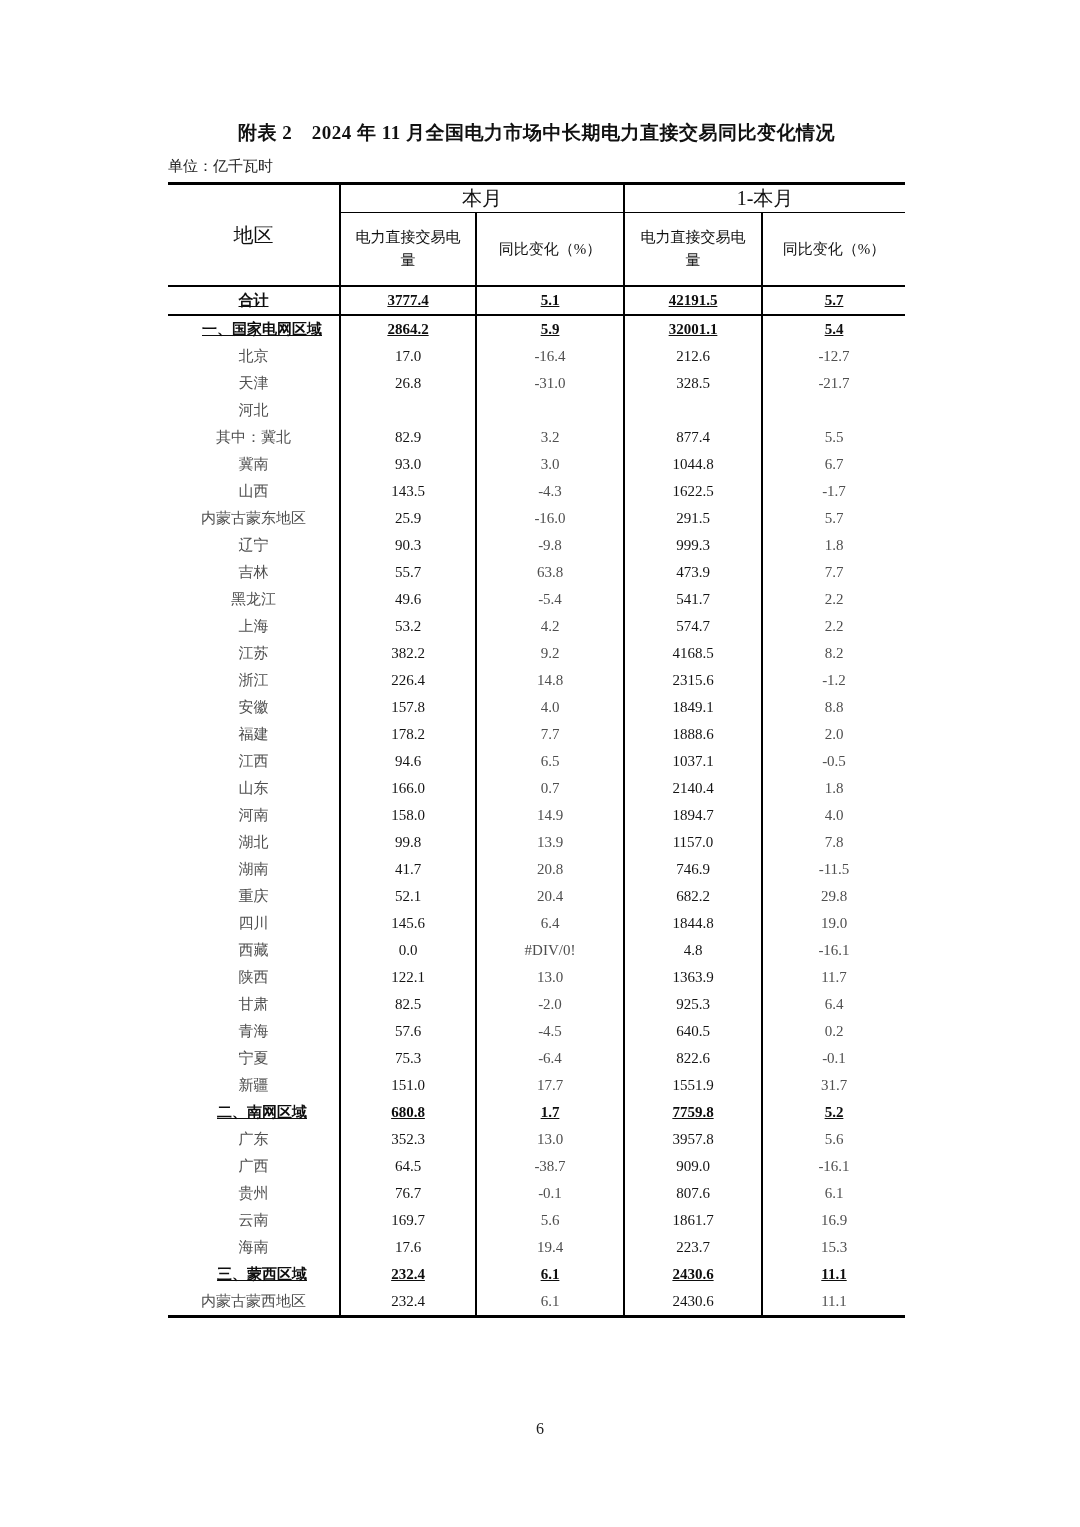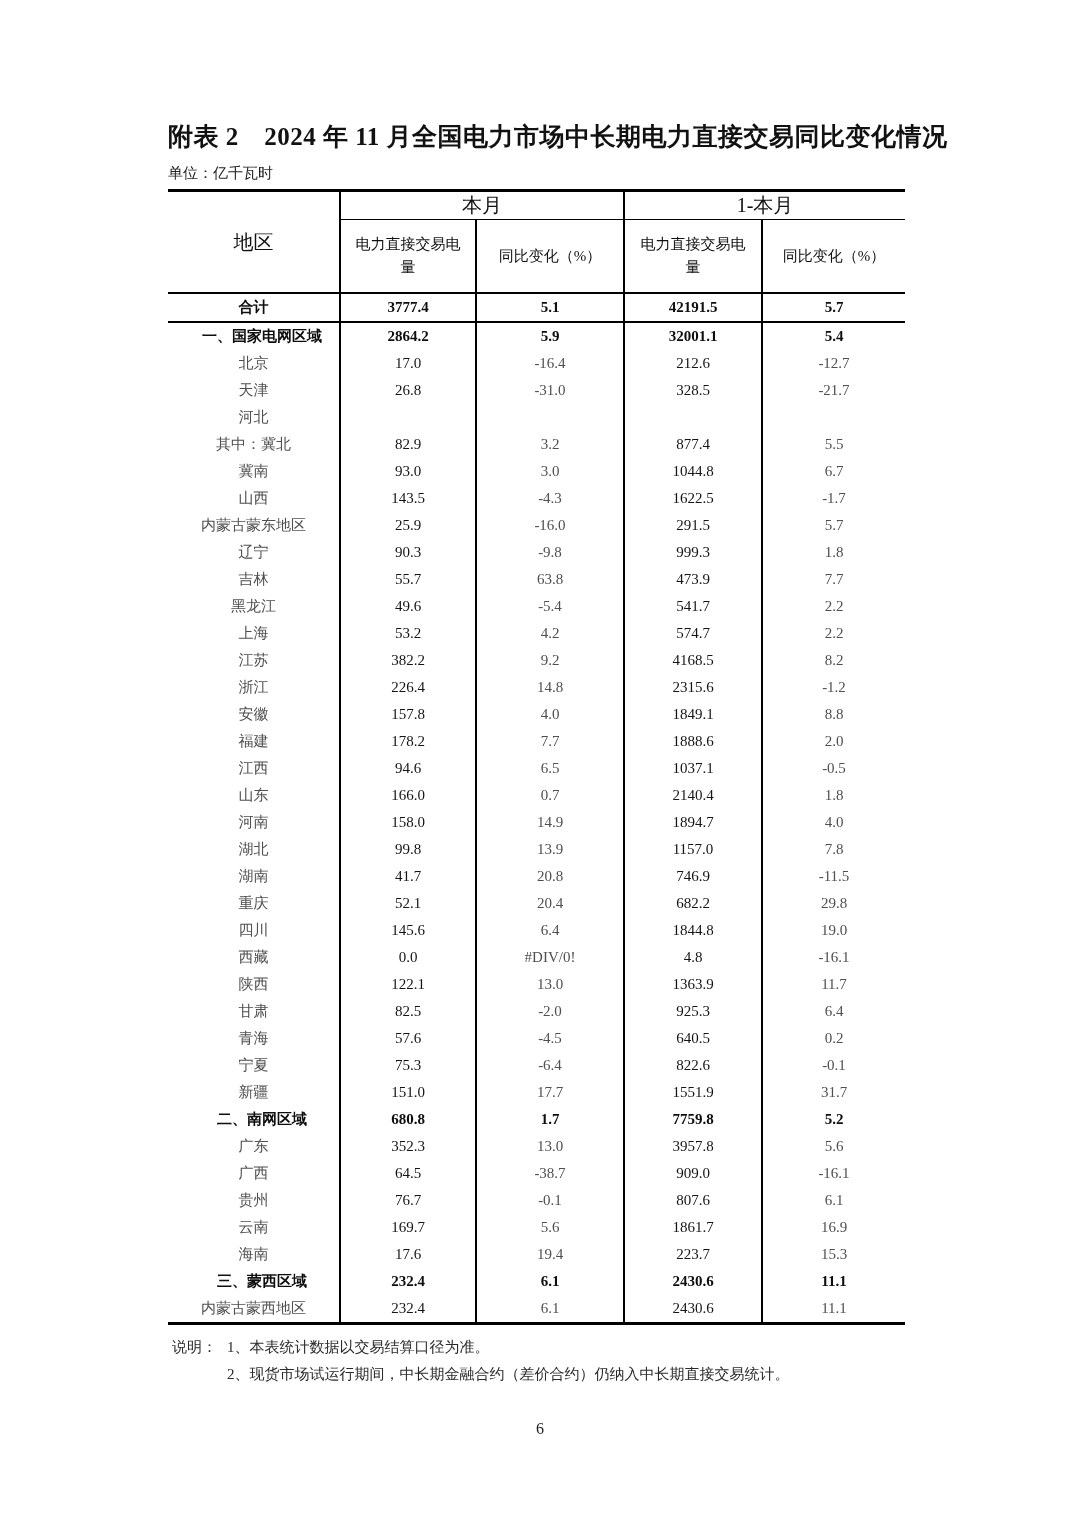--- a/index.html
+++ b/index.html
@@ -18,21 +18,21 @@
   .content {
     position: absolute;
     left: 168px;
     top: 0;
     width: 737px;
   }
   .doc-title {
     margin: 0;
     padding-top: 120px;
     text-align: center;
-    font-size: 25px;
+    font-size: 19px;
     font-weight: 700;
     color: #111;
     letter-spacing: 0.5px;
     white-space: nowrap;
   }
   .unit-label {
     text-align: left;
     font-size: 15px;
     color: #222;
     margin-top: 11px;
@@ -87,20 +87,21 @@
     text-align: center;
     padding-left: 6px;
     color: #4f4f4f;
   }
   td.num { text-align: center; }
   td.vol { font-weight: 700; color: #141414; }
   td.yoy { color: #4f4f4f; }
   tr.row-total td, tr.row-section td {
     font-weight: 700;
     color: #0e0e0e;
+    text-decoration: underline;
   }
   tr.row-total { border-bottom: 2px solid #000; }
   tr.row-total td.region { text-align: center; padding-left: 0; }
   tr.row-section td.region { padding-left: 17px; }
   .notes {
     display: flex;
     margin-top: 9px;
     font-size: 15px;
     color: #2a2a2a;
     line-height: 1.8;
@@ -410,23 +411,16 @@
         <tr class="row-normal">
           <td class="region">内蒙古蒙西地区</td>
           <td class="num vol vsep">232.4</td>
           <td class="num yoy vsep">6.1</td>
           <td class="num vol vsep">2430.6</td>
           <td class="num yoy vsep">11.1</td>
         </tr>
       </tbody>
   </table>
 
-  <div class="notes">
-    <span class="notes-label">说明：</span>
-    <div class="notes-items">
-      <div>1、本表统计数据以交易结算口径为准。</div>
-      <div>2、现货市场试运行期间，中长期金融合约（差价合约）仍纳入中长期直接交易统计。</div>
-    </div>
-  </div>
 
 </div>
 
 <div class="page-number">6</div>
 
 </body></html>

